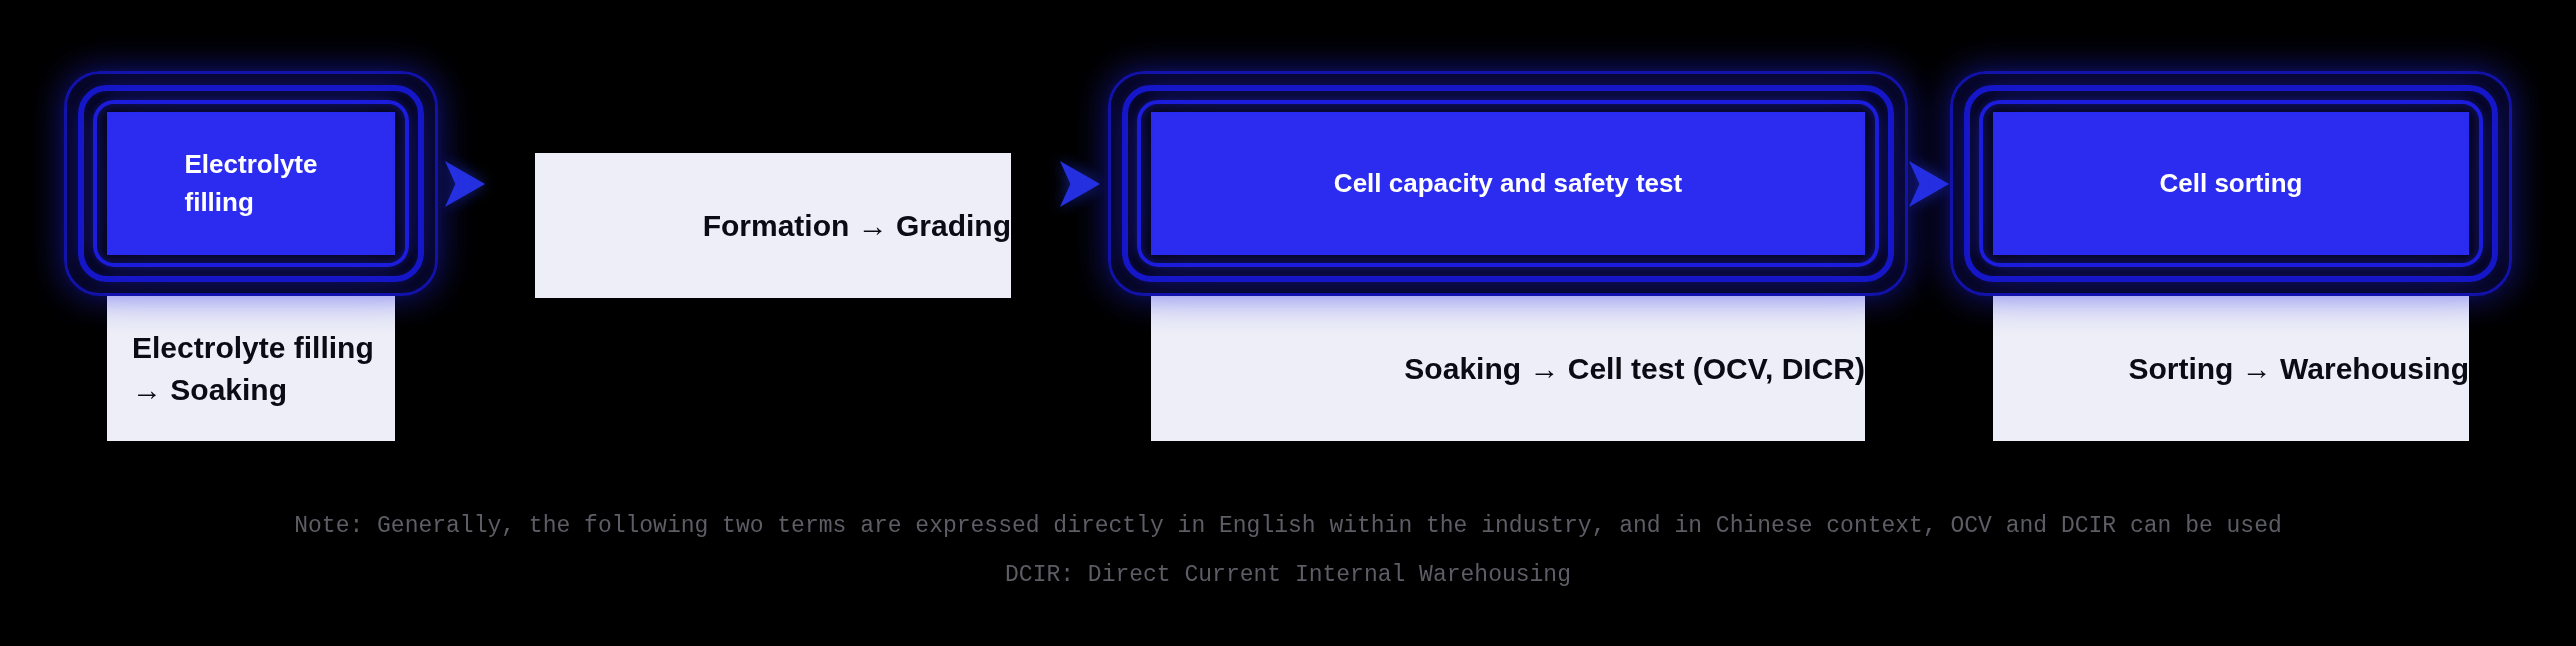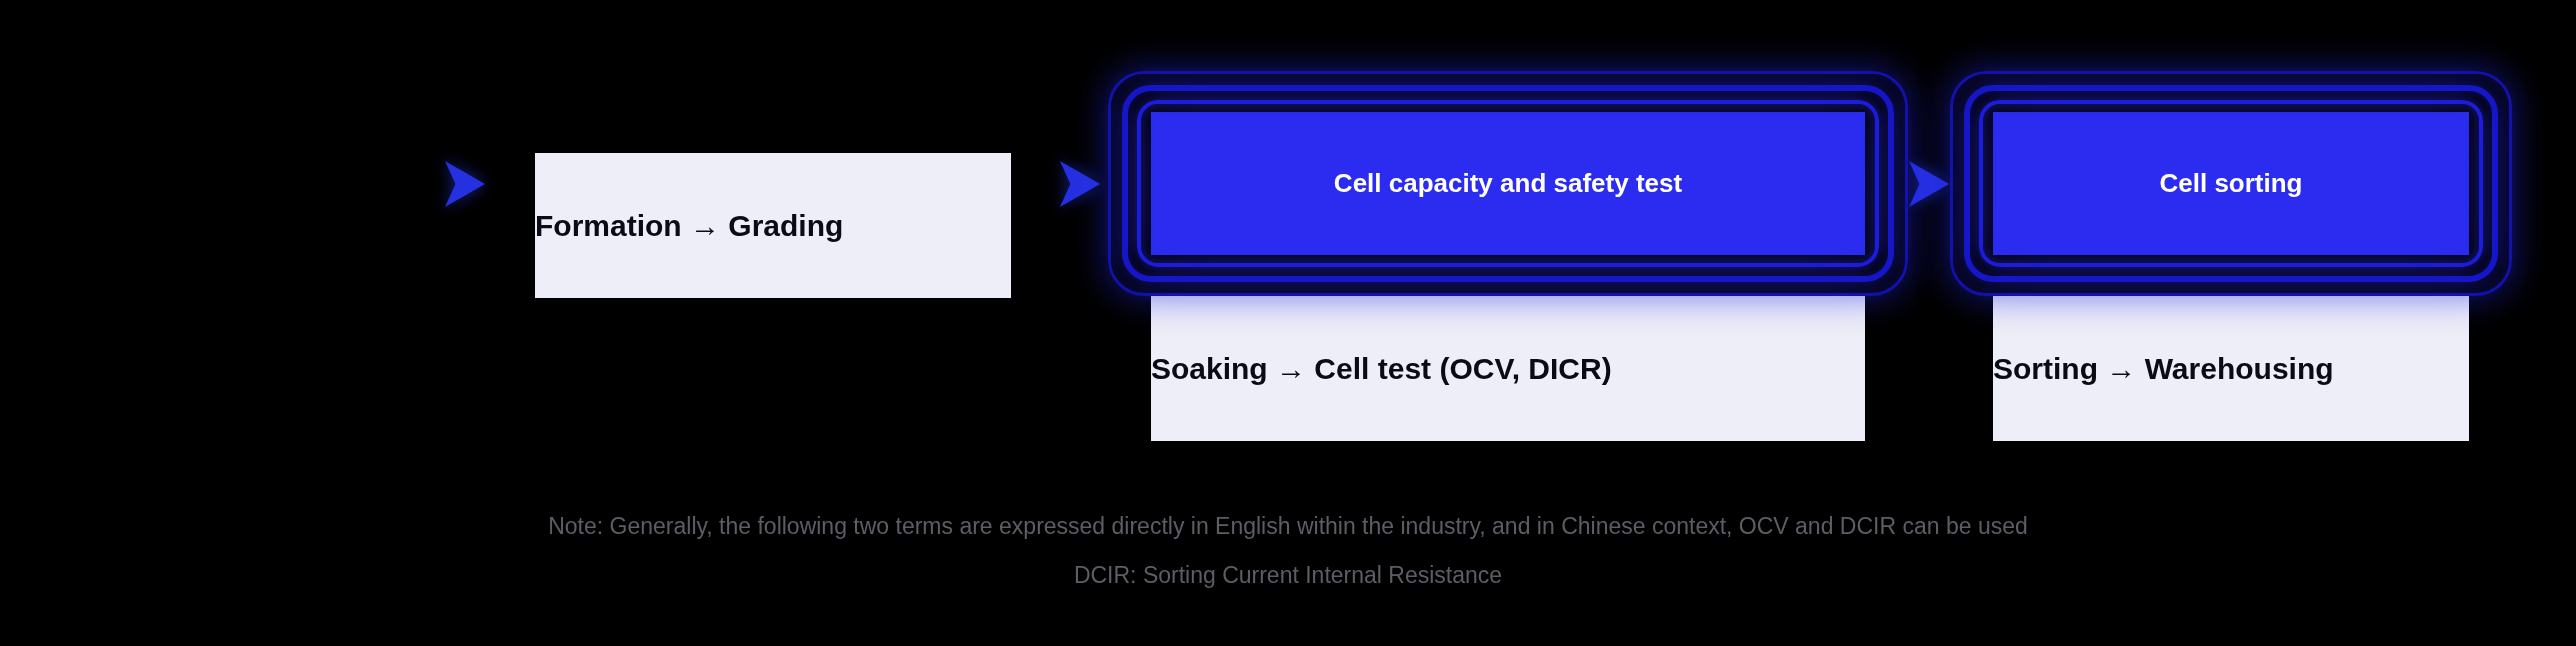--- a/index.html
+++ b/index.html
@@ -67,21 +67,21 @@
     border-radius: 36px;
     box-shadow: 0 0 31px 5.7px rgba(43, 44, 240, 0.38), inset 0 0 15.3px rgba(43, 44, 240, 0.30);
   }
 
   .light-box {
     margin-top: 41px;
     height: 145px;
     background: var(--detail-fill, #edeef7);
     display: flex;
     align-items: center;
-    justify-content: flex-start;
+    justify-content: flex-end;
     box-sizing: border-box;
   }
   .stage-detail {
     color: var(--detail-text, #0b0b14);
     font-weight: 700;
     font-size: 30px;
     line-height: 1.4;
     white-space: pre-line;
     text-align: left;
   }
@@ -105,27 +105,41 @@
     right: 0;
     top: 508px;
     text-align: center;
   }
   .notes p {
     margin: 0 0 13.4px 0;
     color: var(--note-text, #5d5d66);
     font-size: 23px;
     line-height: 36px;
     font-weight: 400;
+    font-family: Liberation Mono, monospace;
   }
 </style>
 </head>
 <body>
 
 <div class="canvas">
 
+  <section class="column col-1" style="left:107px;width:288px">
+    <div class="blue-box">
+      <i class="ring ring-c"></i>
+      <i class="ring ring-b"></i>
+      <i class="ring ring-a"></i>
+      <span class="stage-title">Electrolyte
+filling</span>
+    </div>
+    <div class="light-box">
+      <span class="stage-detail">Electrolyte filling
+→ Soaking</span>
+    </div>
+  </section>
 
   <section class="column col-2" style="left:535px;width:476px">
     <div class="light-box">
       <span class="stage-detail">Formation → Grading</span>
     </div>
   </section>
 
   <section class="column col-3" style="left:1151px;width:714px">
     <div class="blue-box">
       <i class="ring ring-c"></i>
@@ -161,17 +175,17 @@
     </svg>
   </div>
   <div class="flow-arrow" style="left:1907px;top:159px">
     <svg width="44" height="50" viewBox="0 0 46 52" aria-hidden="true">
       <path d="M2 2 L44 26 L2 50 L13 26 Z" fill="var(--arrow-fill, #2531e0)"></path>
     </svg>
   </div>
 
   <footer class="notes">
     <p>Note: Generally, the following two terms are expressed directly in English within the industry, and in Chinese context, OCV and DCIR can be used</p>
-    <p>DCIR: Sorting Current Internal Resistance</p>
+    <p>DCIR: Direct Current Internal Warehousing</p>
   </footer>
 
 </div>
 
 
 </body></html>

